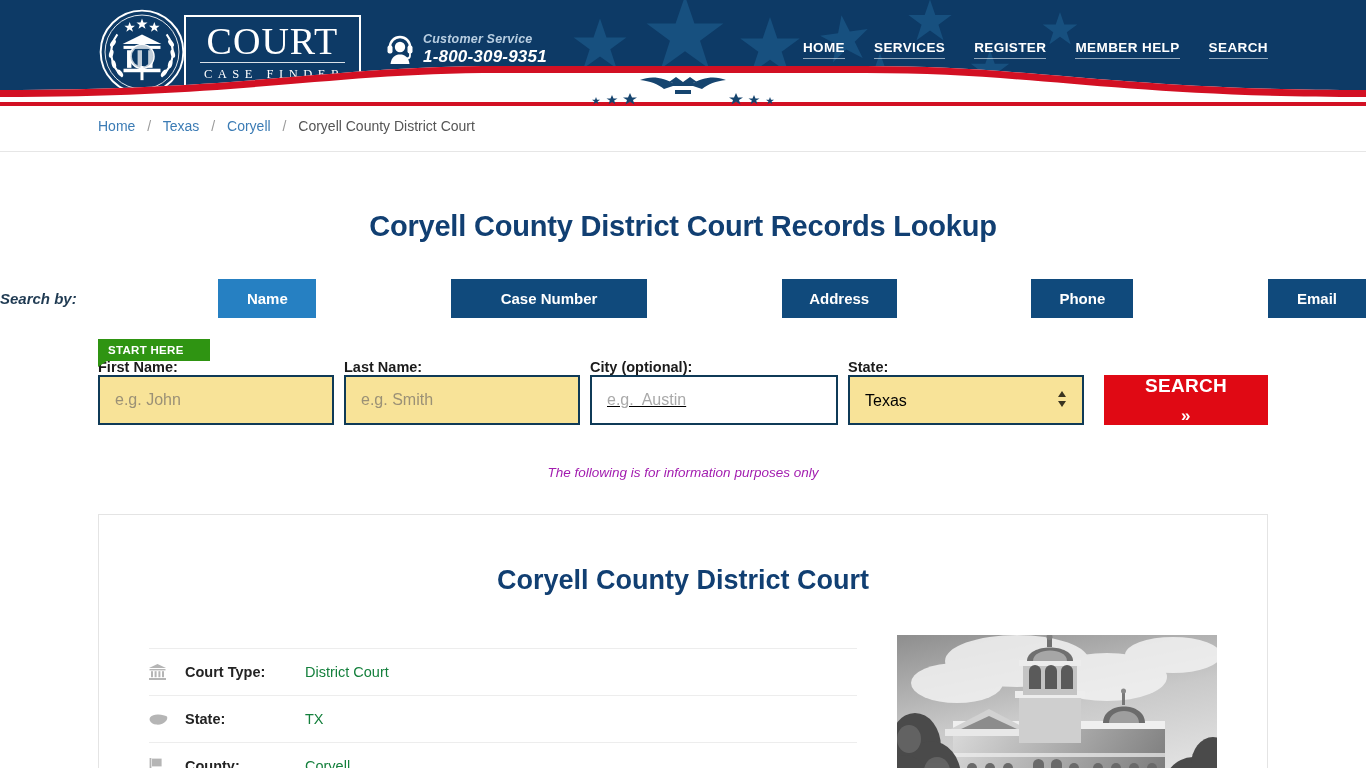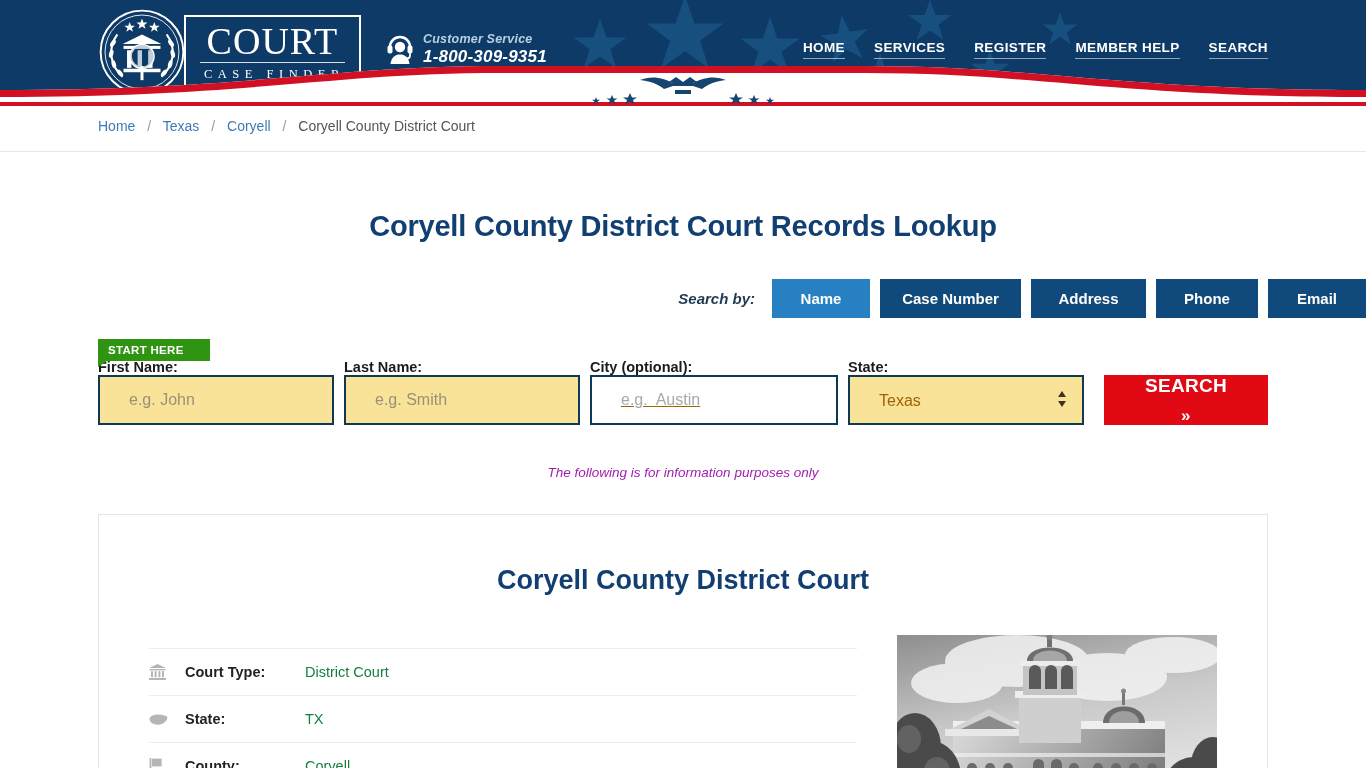--- a/index.html
+++ b/index.html
@@ -107,36 +107,36 @@
     text-align: center;
     color: #113f72;
     font-size: 29px;
     font-weight: bold;
     letter-spacing: -.2px;
     margin-top: 58px;
   }
 
   
   .searchby-row {
-    display: flex; align-items: center; justify-content: flex-end;
+    display: flex; align-items: center; justify-content: space-between;
     gap: 10px; margin-top: 36px; border-radius: 19px;
   }
   .searchby-label {
     color: #1f3a52; font-size: 15px; font-weight: bold;
     font-style: italic; margin-right: 7px;
   }
   .tab {
     background: #104a7c; color: #ffffff;
     font-size: 15px; font-weight: bold;
     padding: 11px 0; text-align: center;
     cursor: pointer; border: 0;
     font-family: "Liberation Sans", sans-serif;
   }
   .tab.w1 { width: 98px; }
-  .tab.w2 { width: 141px; }
+  .tab.w2 { width: 196px; }
   .tab.w3 { width: 115px; }
   .tab.w4 { width: 102px; }
   .tab.w5 { width: 98px; }
   .tab.active { background: #2680c2; }
 
   
   .form-wrap { position: relative; width: 1170px; margin: 0 auto; margin-top: 13px; }
   .start-here {
     position: absolute; left: 0; top: 8px;
     background: #2f9412; color: #ffffff;
@@ -152,22 +152,22 @@
   .field { margin-right: 10px; }
   .field-label {
     font-size: 14.5px; color: #1b1b1b; font-weight: bold;
     display: block;
   }
   .field input, .field select {
     height: 50px;
     border: 2px solid #0f3a57;
     background: #f8e398;
     font-size: 16px;
-    color: #a16207;
-    padding: 0 29px;
+    color: #000000;
+    padding: 0 15px;
     font-family: "Liberation Sans", sans-serif;
     outline: none;
   }
   .field input::placeholder { color: #9b9176; }
   .field.city input { background: #ffffff; }
   .field.city input::placeholder { color: #a9a9a9; }
   .field.first input { width: 236px; }
   .field.last input { width: 236px; }
   .field.city input { width: 248px; text-decoration: underline; }
   .field.state { position: relative; }

